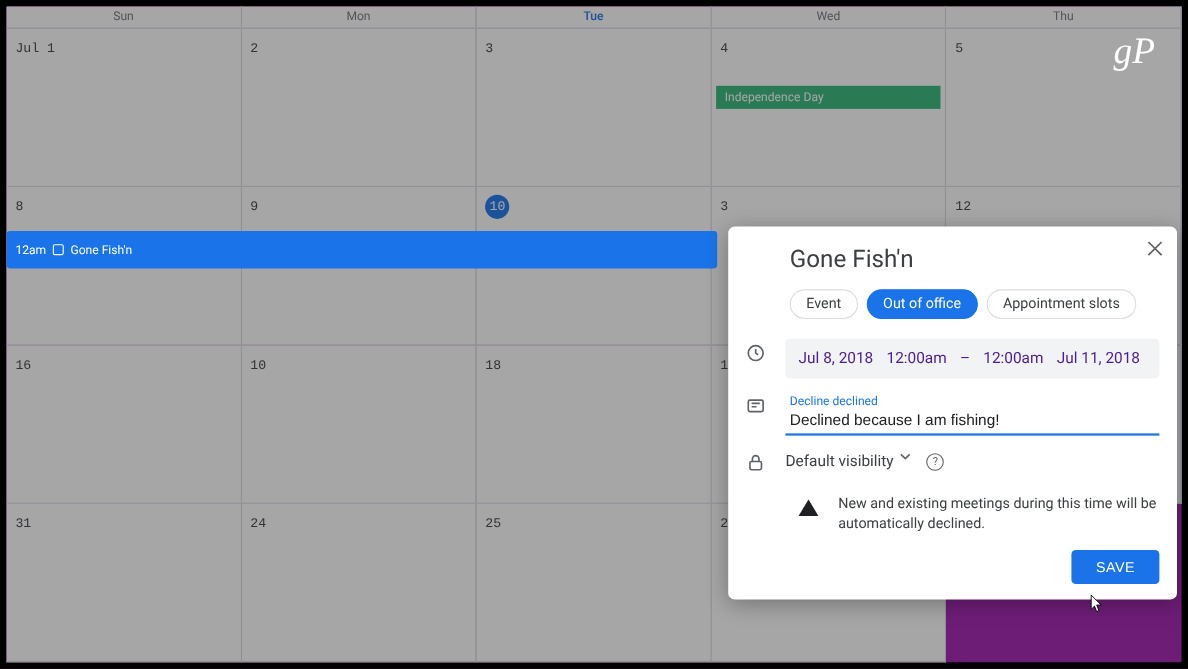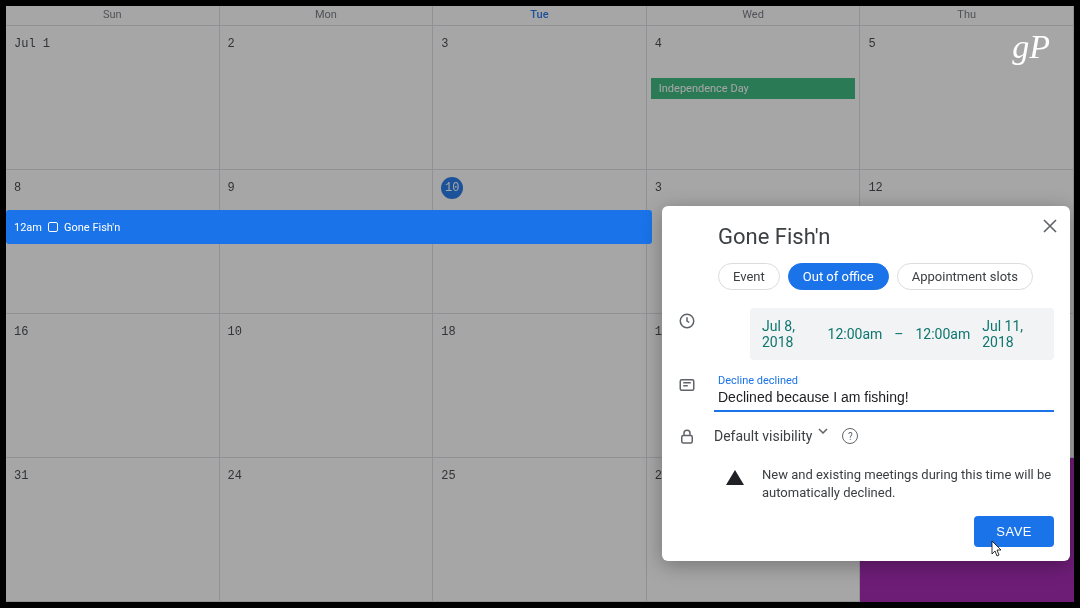--- a/index.html
+++ b/index.html
@@ -157,25 +157,24 @@
       color: #5f6368;
       flex-shrink: 0;
       margin-top: 4px;
     }
     .time-block {
       flex: 1;
       background: #f1f3f4;
       border-radius: 4px;
       padding: 10px 12px;
       font-size: 14px;
-      color: #0f766e;
+      color: #4c1d95;
       display: flex;
       align-items: center;
       gap: 12px;
-      margin-left: 36px;
     }
     .decline-block {
       flex: 1;
       border-bottom: 2px solid #1a73e8;
       padding: 2px 4px 4px 4px;
     }
     .decline-label {
       font-size: 11px;
       color: #1a73e8;
     }

